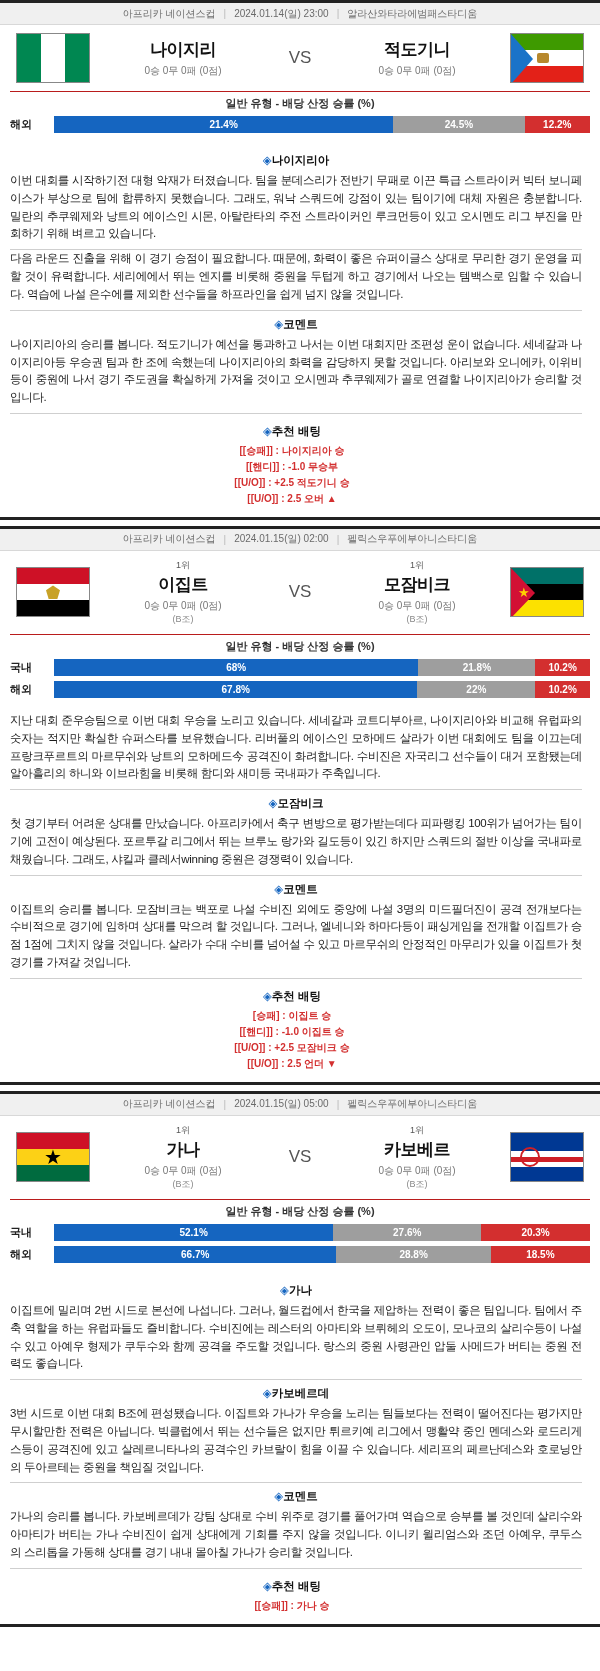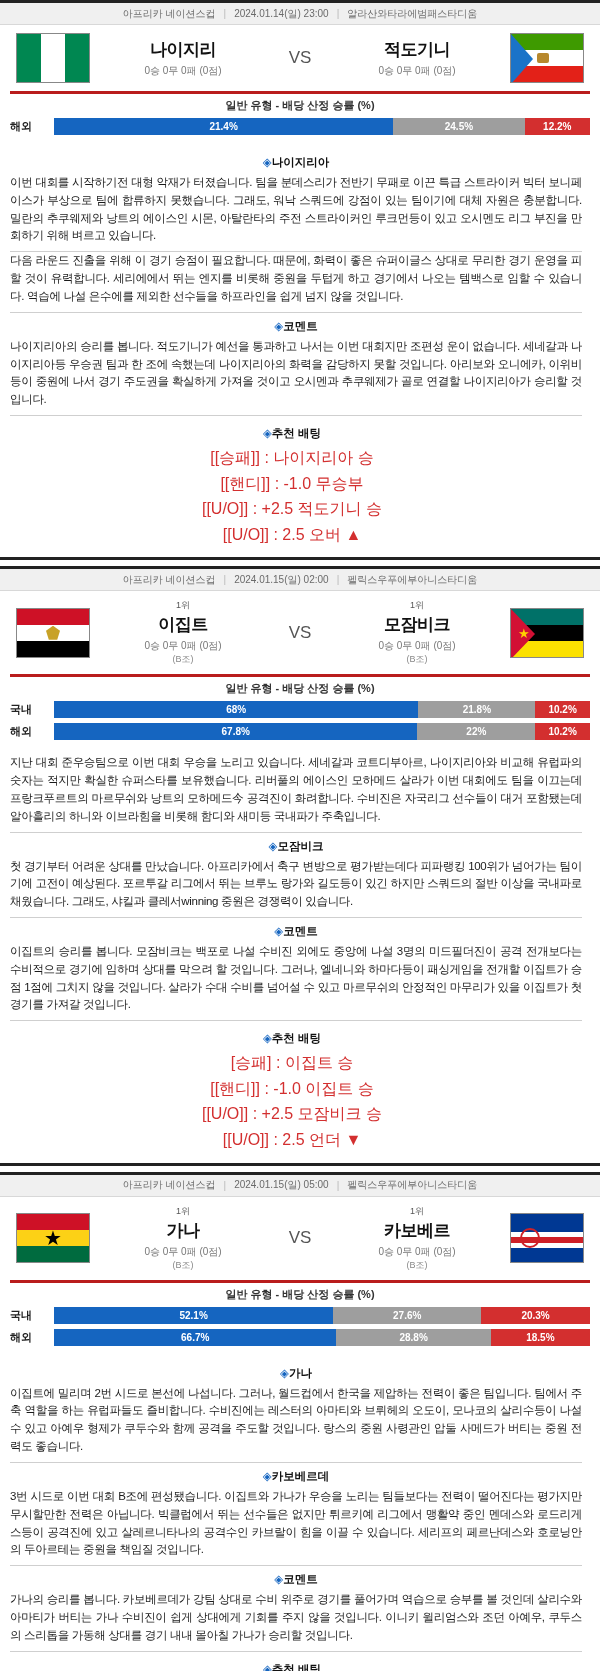--- a/index.html
+++ b/index.html
@@ -66,21 +66,21 @@
     font-size: 17px; color: #555; font-weight: normal;
   }
 
   
   .odds-title {
     text-align: center;
     font-size: 11px;
     color: #333;
     font-weight: bold;
     padding: 4px 0 4px 0;
-    border-top: 3px solid #b91c1c;
+    border-top: 1px solid #b91c1c;
     margin: 2px 10px 0 10px;
   }
   .odds-rows { padding: 0 10px 8px 10px; }
   .odds-row {
     display: flex; align-items: center; height: 19px; margin-bottom: 3px; justify-content: flex-end;
   }
   .odds-label {
     width: 44px; font-size: 11px; color: #222; font-weight: bold;
     text-align: left;
   }
@@ -114,23 +114,23 @@
     letter-spacing: -0.3px;
   }
   hr.rule {
     border: none; border-top: 1px solid #cfcfcf; margin: 6px 0 0 0;
   }
 
   
   .picks { padding: 0 26px 10px 10px; }
   .pick-line {
     text-align: center;
-    font-size: 16px;
+    font-size: 10px;
     color: #d32f2f;
-    font-weight: normal;
+    font-weight: bold;
     line-height: 1.6;
   }
 
   
   .fl-stripes-v { display: flex; width: 100%; height: 100%; }
   .fl-stripes-v > div { flex: 1; height: 100%; }
   .fl-stripes-h { display: flex; flex-direction: column; width: 100%; height: 100%; }
   .fl-stripes-h > div { flex: 1; width: 100%; }
 
   .eq-tri {

